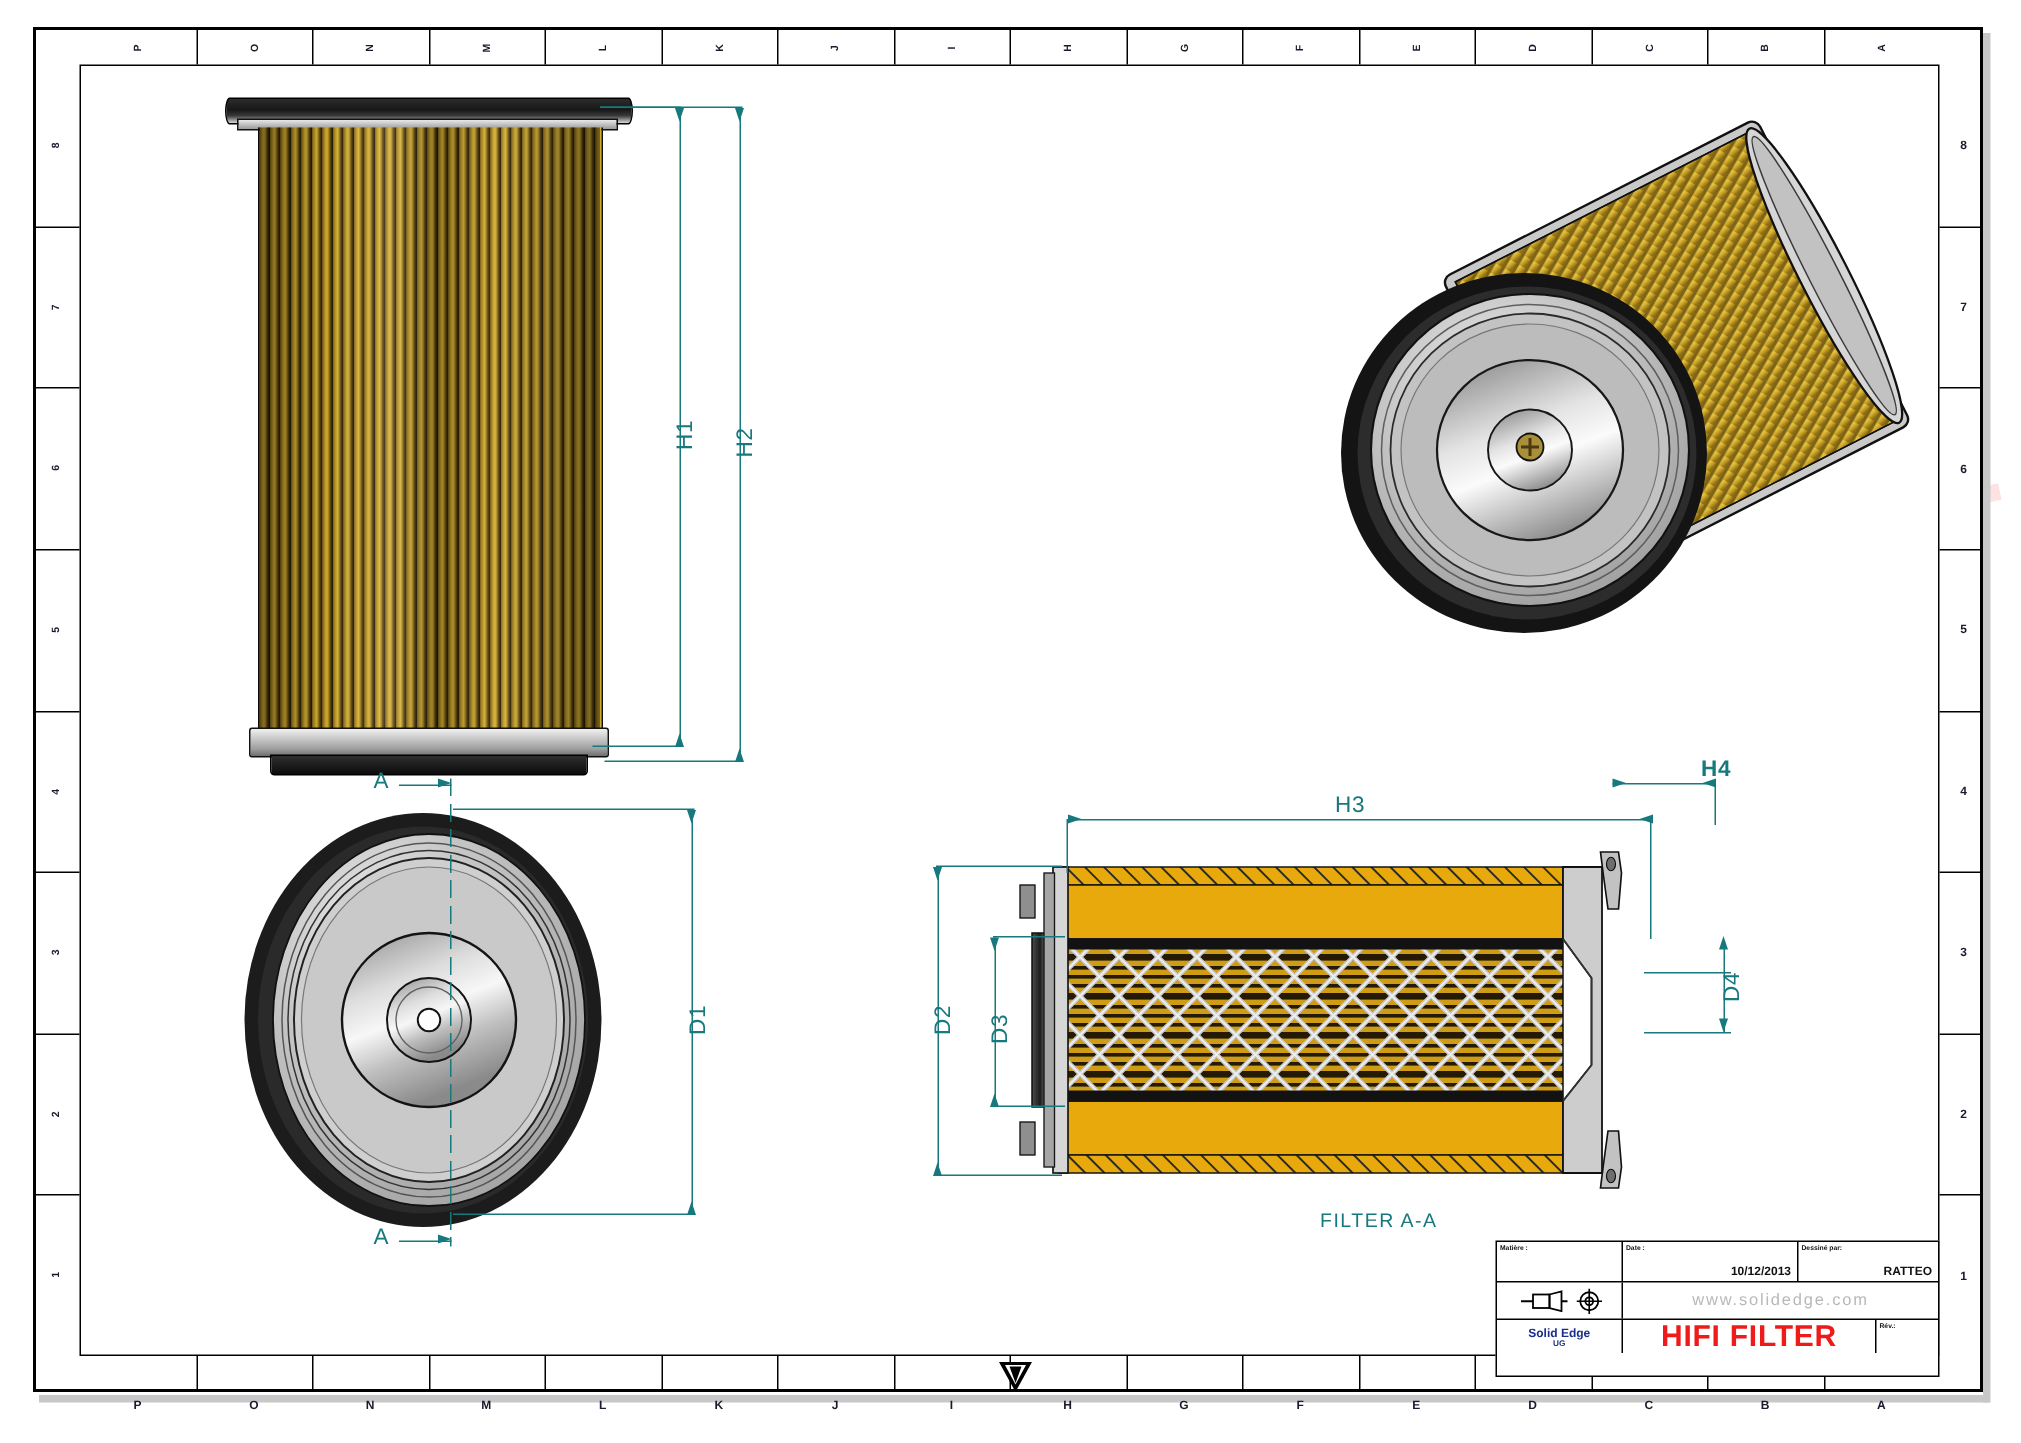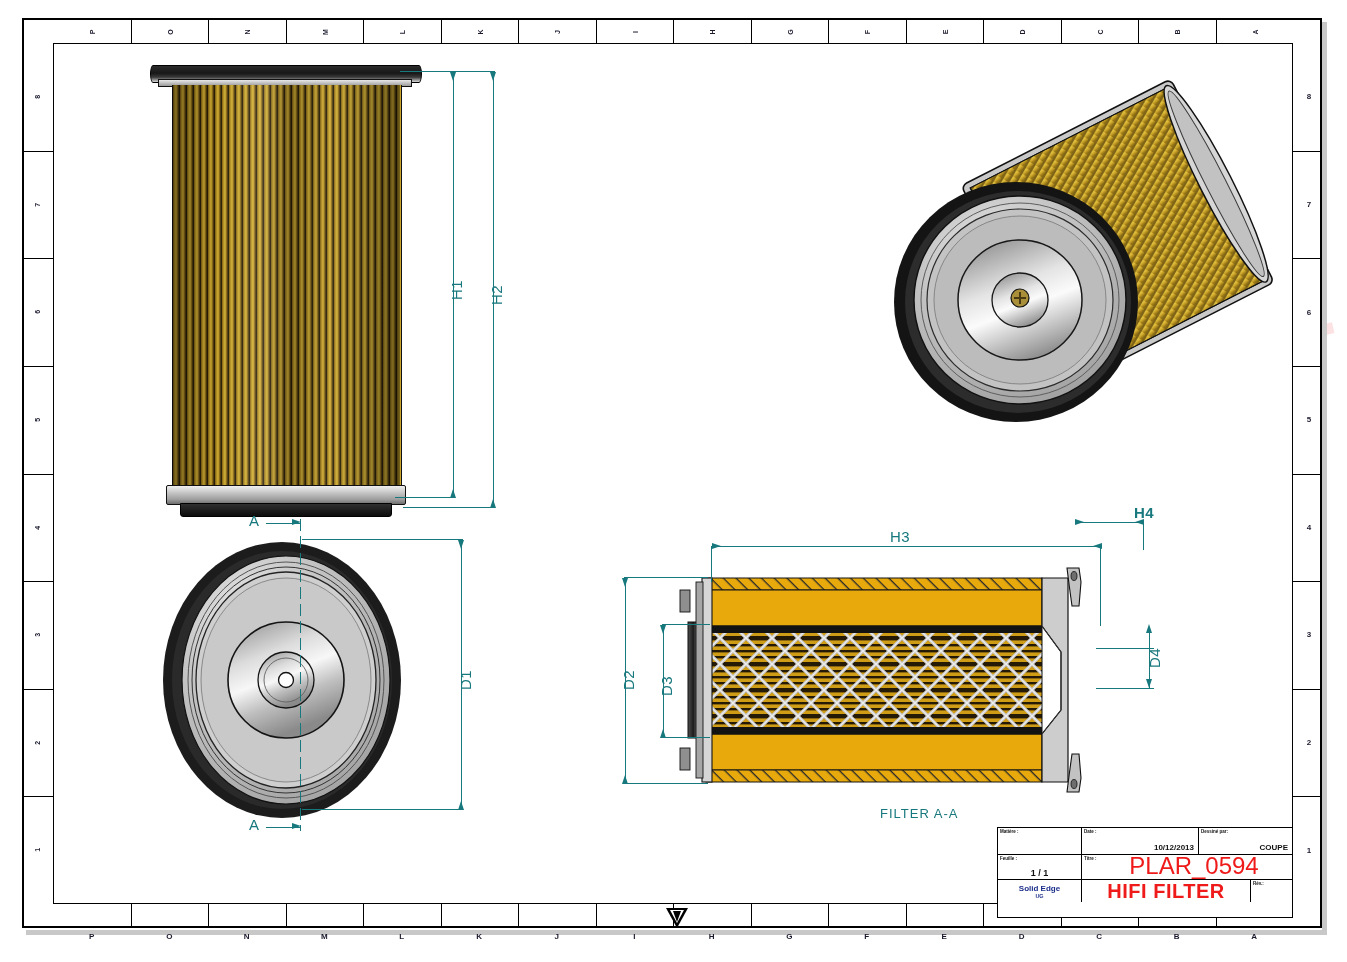--- a/index.html
+++ b/index.html
@@ -460,35 +460,43 @@
       <div class="tb-cell" style="width:84px;">
         <span class="tb-lab">Matière :</span>
         <span class="tb-val"></span>
       </div>
       <div class="tb-cell" style="width:117px;text-align:right;">
         <span class="tb-lab">Date :</span>
         <span class="tb-val">10/12/2013</span>
       </div>
       <div class="tb-cell" style="flex:1;">
         <span class="tb-lab">Dessiné par:</span>
-        <span class="tb-val">COUPE</span>
+        <span class="tb-val">RATTEO</span>
       </div>
     </div>
 
+
     <div class="tb-row">
-      <div class="tb-cell" style="width:84px;">
-        <span class="tb-lab">Feuille :</span>
-        <span class="tb-val tb-val-c" style="font-size:9px;">1 / 1</span>
-      </div>
-      <div class="tb-cell" style="flex:1;">
-        <span class="tb-lab">Titre :</span>
-        <span class="tb-title tb-val-c" style="position:absolute;left:14px;right:0;bottom:-1px;text-align:center;">PLAR_0594</span>
+      <div class="tb-cell" style="width:84px;display:flex;align-items:center;justify-content:center;gap:5px;">
+        <svg width="34" height="15">
+          <path d="M2,7.5 L10,7.5" stroke="#000" stroke-width="1.2"></path>
+          <rect x="10" y="3" width="11" height="9" fill="none" stroke="#000" stroke-width="1.2"></rect>
+          <path d="M21,3 L29,1 L29,14 L21,12 Z" fill="none" stroke="#000" stroke-width="1.2"></path>
+          <path d="M29,7.5 L33,7.5" stroke="#000" stroke-width="1.2"></path>
+        </svg>
+        <svg width="17" height="17">
+          <circle cx="8.5" cy="8.5" r="6" fill="none" stroke="#000" stroke-width="1.2"></circle>
+          <circle cx="8.5" cy="8.5" r="2.6" fill="none" stroke="#000" stroke-width="1.2"></circle>
+          <path d="M8.5,0 L8.5,17 M0,8.5 L17,8.5" stroke="#000" stroke-width="1.1"></path>
+        </svg>
+      </div>
+      <div class="tb-cell" style="flex:1;display:flex;align-items:center;justify-content:center;">
+        <span class="tb-url">www.solidedge.com</span>
       </div>
     </div>
-
 
     <div class="tb-row">
       <div class="tb-cell" style="width:84px;display:flex;flex-direction:column;align-items:center;justify-content:center;">
         <span class="tb-se">Solid Edge</span>
         <span class="tb-se" style="font-size:5.5px;">UG</span>
       </div>
       <div class="tb-cell" style="flex:1;display:flex;align-items:center;justify-content:center;">
         <span class="tb-brand">HIFI FILTER</span>
       </div>
       <div class="tb-cell" style="width:41px;">

